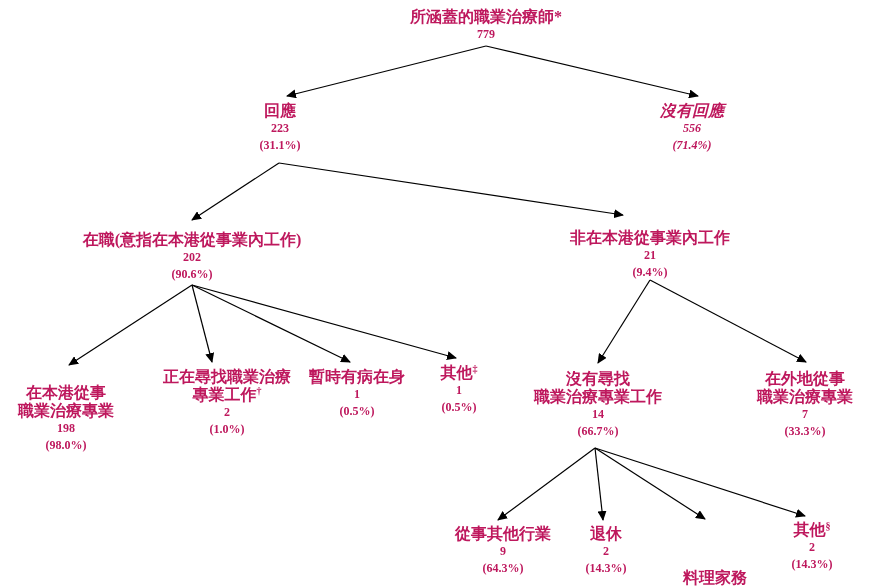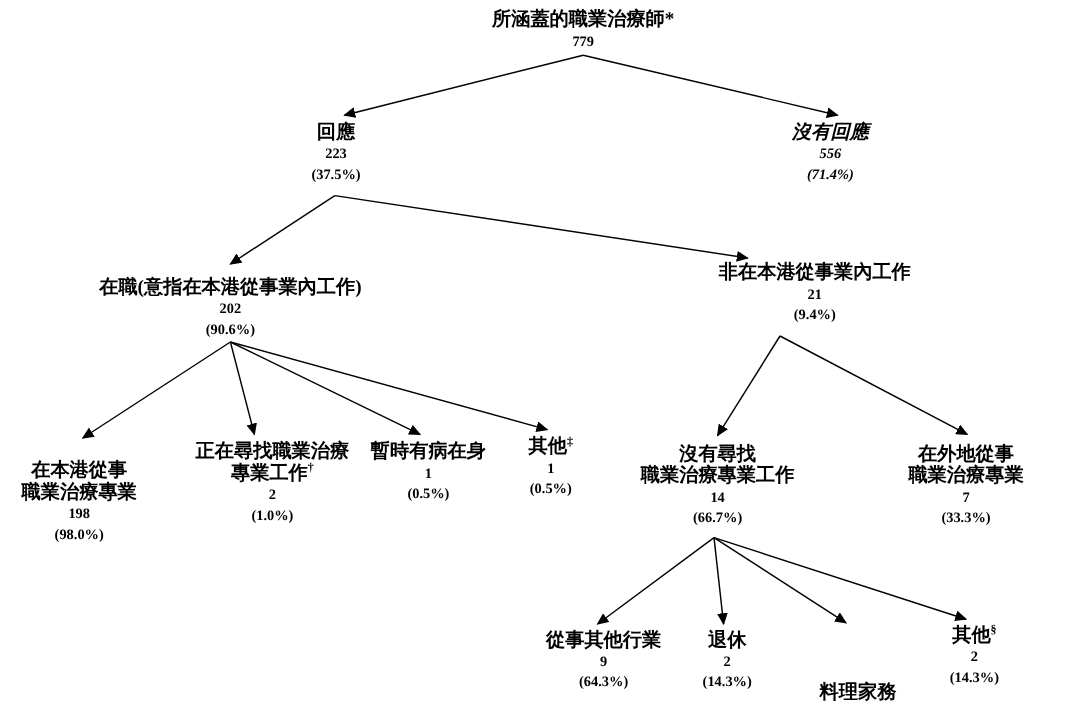--- a/index.html
+++ b/index.html
@@ -6,21 +6,21 @@
     margin: 0;
     padding: 0;
     background: #ffffff;
   }
   #canvas {
     position: relative;
     width: 888px;
     height: 586px;
     background: #ffffff;
     font-family: "Liberation Serif", "DejaVu Serif", serif;
-    color: #000000;
+    color: #be185d;
     overflow: hidden;
   }
   #arrow-layer {
     position: absolute;
     left: 0;
     top: 0;
     width: 888px;
     height: 586px;
   }
   .node {
@@ -73,36 +73,36 @@
   </svg>
 
   <div class="node" style="left:486px; top:8px;">
     <div class="lbl">所涵蓋的職業治療師*</div>
     <div class="num">779</div>
   </div>
 
   <div class="node" style="left:280px; top:102px;">
     <div class="lbl">回應</div>
     <div class="num">223</div>
-    <div class="num">(37.5%)</div>
+    <div class="num">(31.1%)</div>
   </div>
 
   <div class="node" style="left:692px; top:102px;font-style:italic;">
     <div class="lbl">沒有回應</div>
     <div class="num">556</div>
     <div class="num">(71.4%)</div>
   </div>
 
   <div class="node" style="left:192px; top:231px;">
     <div class="lbl">在職(意指在本港從事業內工作)</div>
     <div class="num">202</div>
     <div class="num">(90.6%)</div>
   </div>
 
-  <div class="node" style="left:650px; top:219px;margin-left:29px;">
+  <div class="node" style="left:650px; top:229px;">
     <div class="lbl">非在本港從事業內工作</div>
     <div class="num">21</div>
     <div class="num">(9.4%)</div>
   </div>
 
   <div class="node" style="left:66px; top:384px;">
     <div class="lbl">在本港從事</div>
     <div class="lbl">職業治療專業</div>
     <div class="num">198</div>
     <div class="num">(98.0%)</div>

